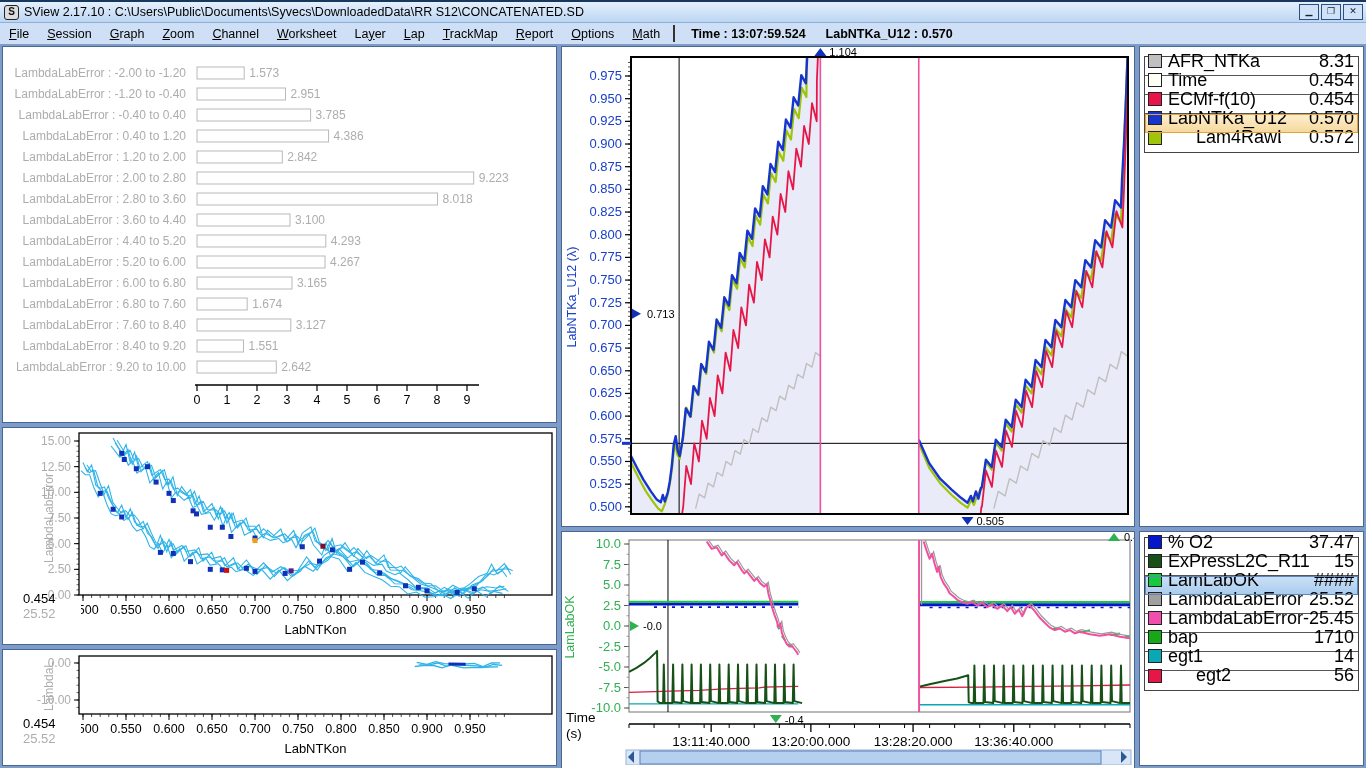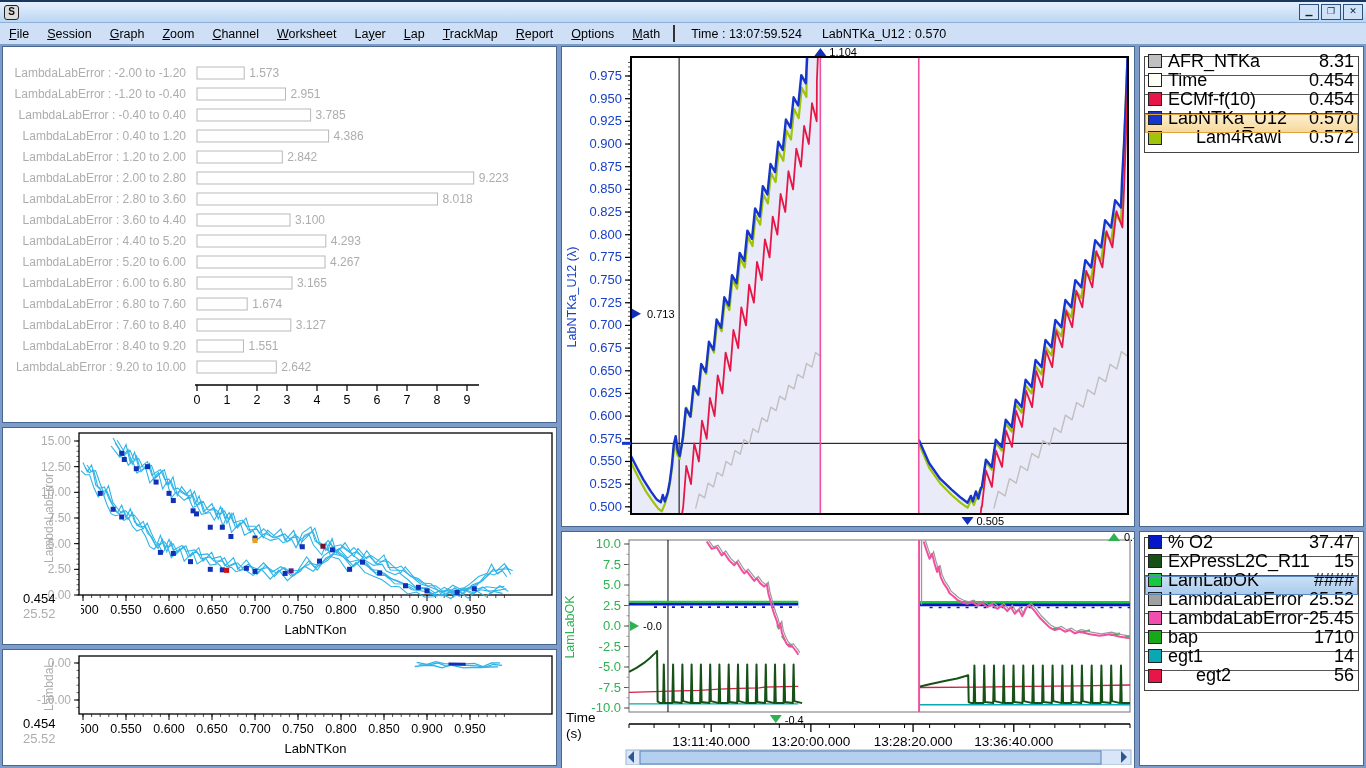--- a/index.html
+++ b/index.html
@@ -19,38 +19,39 @@
     line-height:12px;text-align:center;color:#111;}
   .win-btns{margin-left:auto;display:flex;gap:2px;margin-right:3px;}
   .win-btn{width:18px;height:14px;border:1px solid #30507c;background:#cfe2f8;
     font-size:9px;line-height:13px;text-align:center;color:#123;cursor:default;}
   .menubar{
     position:absolute;left:0;top:23px;width:1366px;height:21px;
     background:#cfe0f6;display:flex;align-items:center;font-size:12.5px;
   }
   .menu-item{padding:2px 9px;color:#000;}
   .menu-sep{border-left:1px solid #333;border-right:1px solid #333;height:17px;margin:0 6px 0 4px;}
-  .status-text{padding:2px 10px;color:#000;}
+  .status-text{padding:2px 10px;color:#000;font-weight:bold;}
   .panel{position:absolute;background:#fff;border:1px solid #49688f;box-sizing:border-box;}
   .chanlist{position:absolute;left:4px;right:4px;border:1px solid #444;background:#fff;}
   .chanrow{display:flex;align-items:center;height:19px;border-bottom:1px solid #555;
     font-size:18px;box-sizing:border-box;padding:0 4px 10px 3px;background:#fff;}
   .chanrow:last-child{border-bottom:none;gap:28px;}
   .chanrow.sel-orange{background:linear-gradient(#fdf0d2,#f6d89c);outline:1px solid #e3a33c;outline-offset:-1px;}
   .chanrow.sel-blue{background:linear-gradient(#cde1f7,#a9ccee);outline:1px solid #5d88bd;outline-offset:-1px;}
   .swatch{width:12px;height:12px;border:1px solid #222;margin-right:6px;flex:0 0 auto;}
   .chan-name{flex:1 1 auto;color:#000;white-space:nowrap;overflow:hidden;}
   .chan-val{flex:0 0 auto;color:#000;}
   svg text{font-family:"Liberation Sans",sans-serif;}
 </style>
 </head>
 <body>
 
 <div class="titlebar">
   <div class="app-icon">S</div>
+  <span>SView 2.17.10  :  C:\Users\Public\Documents\Syvecs\DownloadedData\RR S12\CONCATENATED.SD</span>
   <div class="win-btns" id="win-btns">
       <div class="win-btn">▁</div>
       <div class="win-btn">❐</div>
       <div class="win-btn">✕</div>
     </div>
 </div>
 
 <div class="menubar" id="menubar">
     <span class="menu-item"><u>F</u>ile</span>
     <span class="menu-item"><u>S</u>ession</span>

